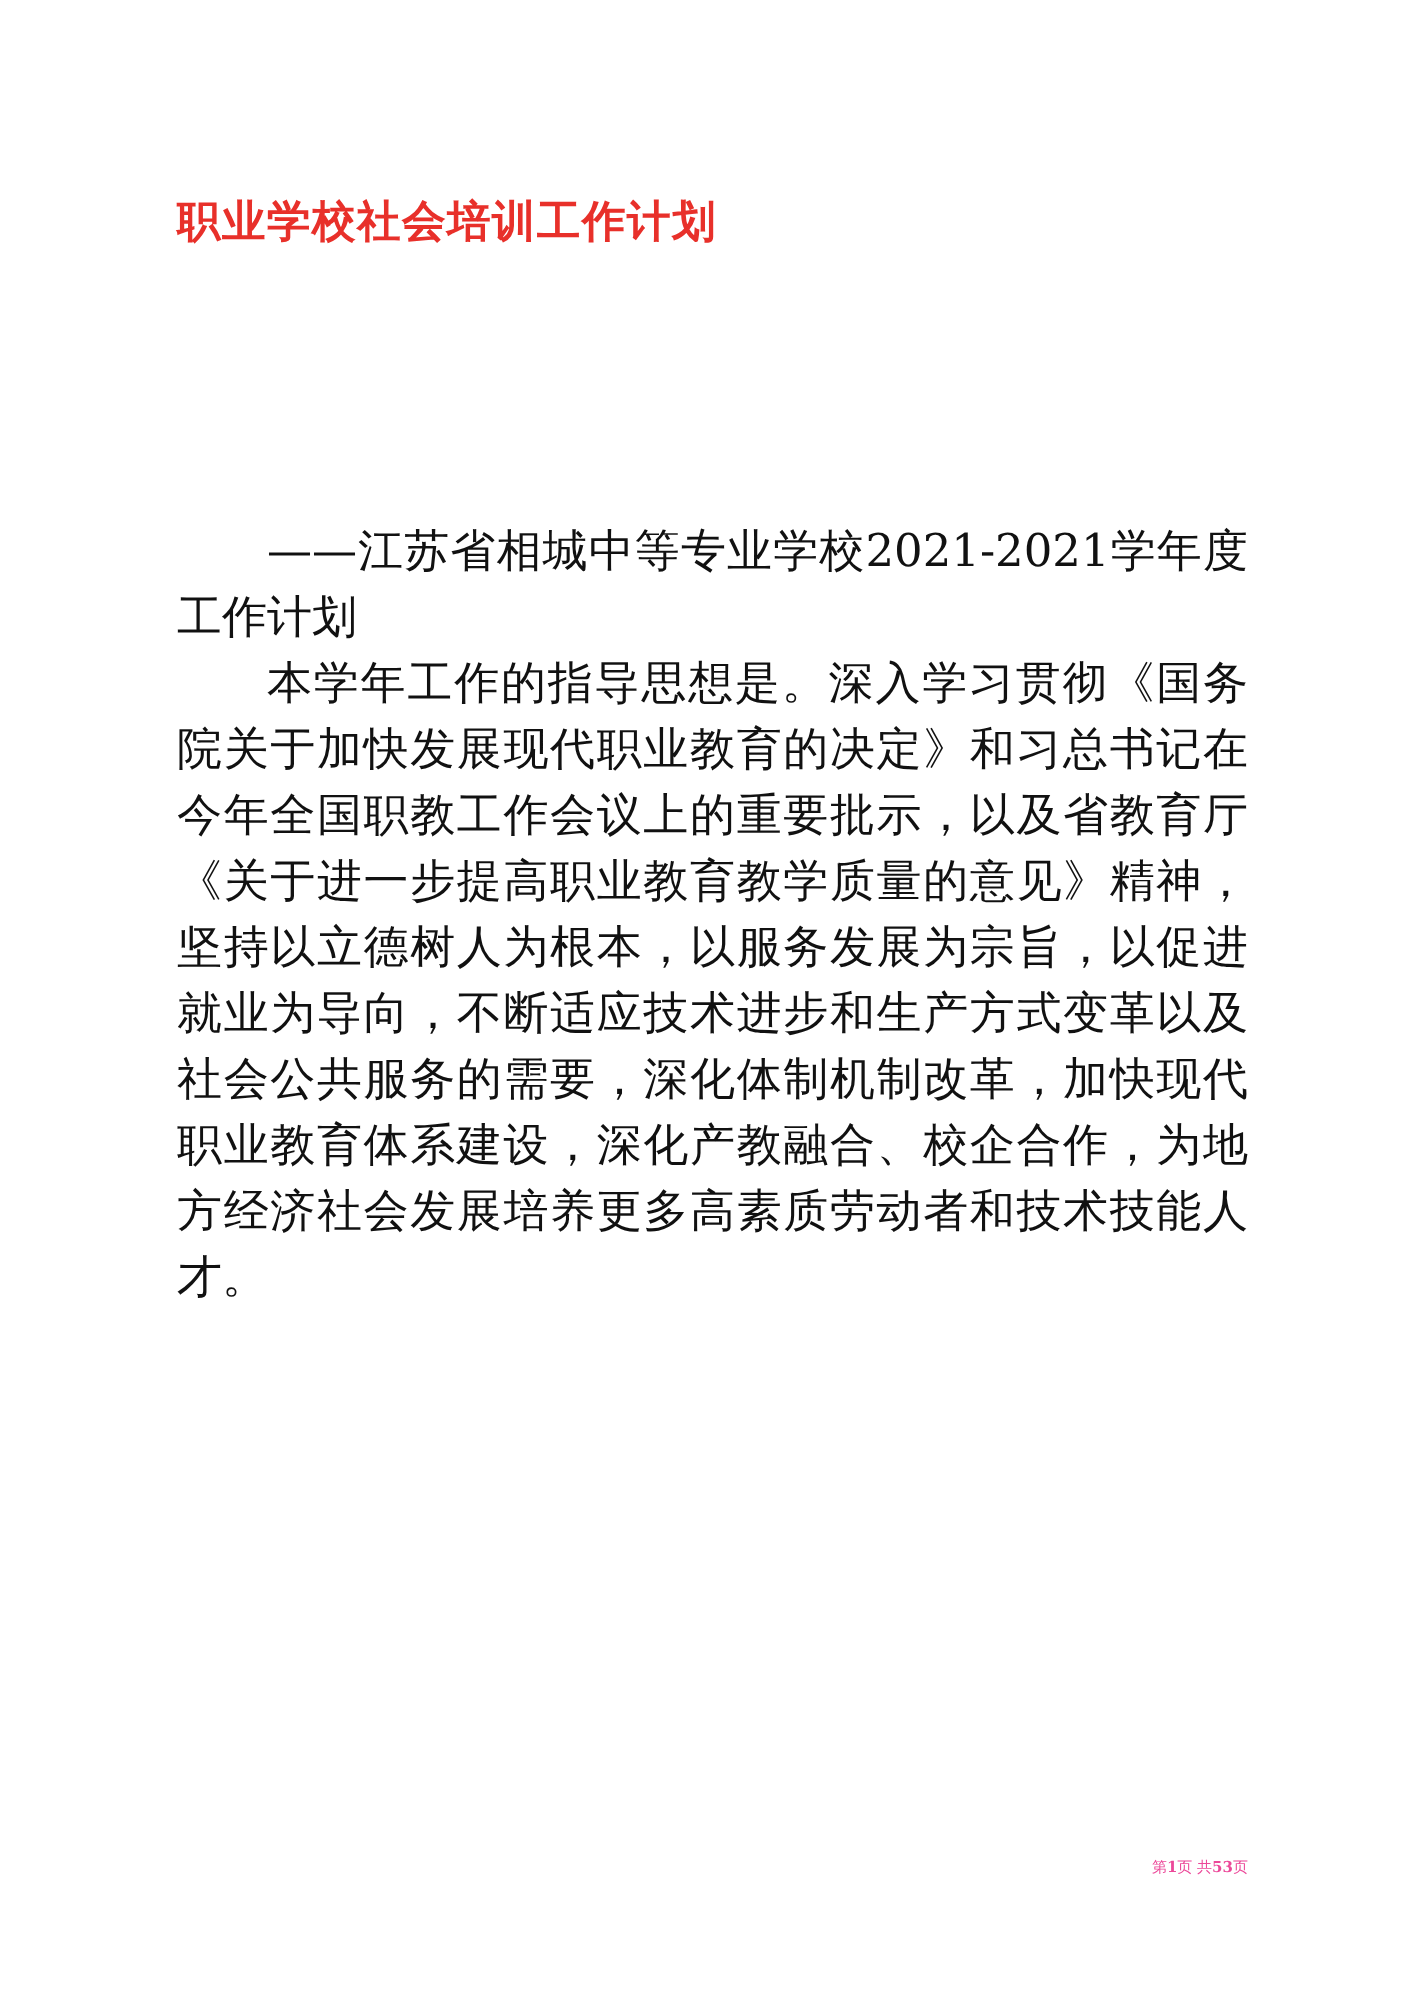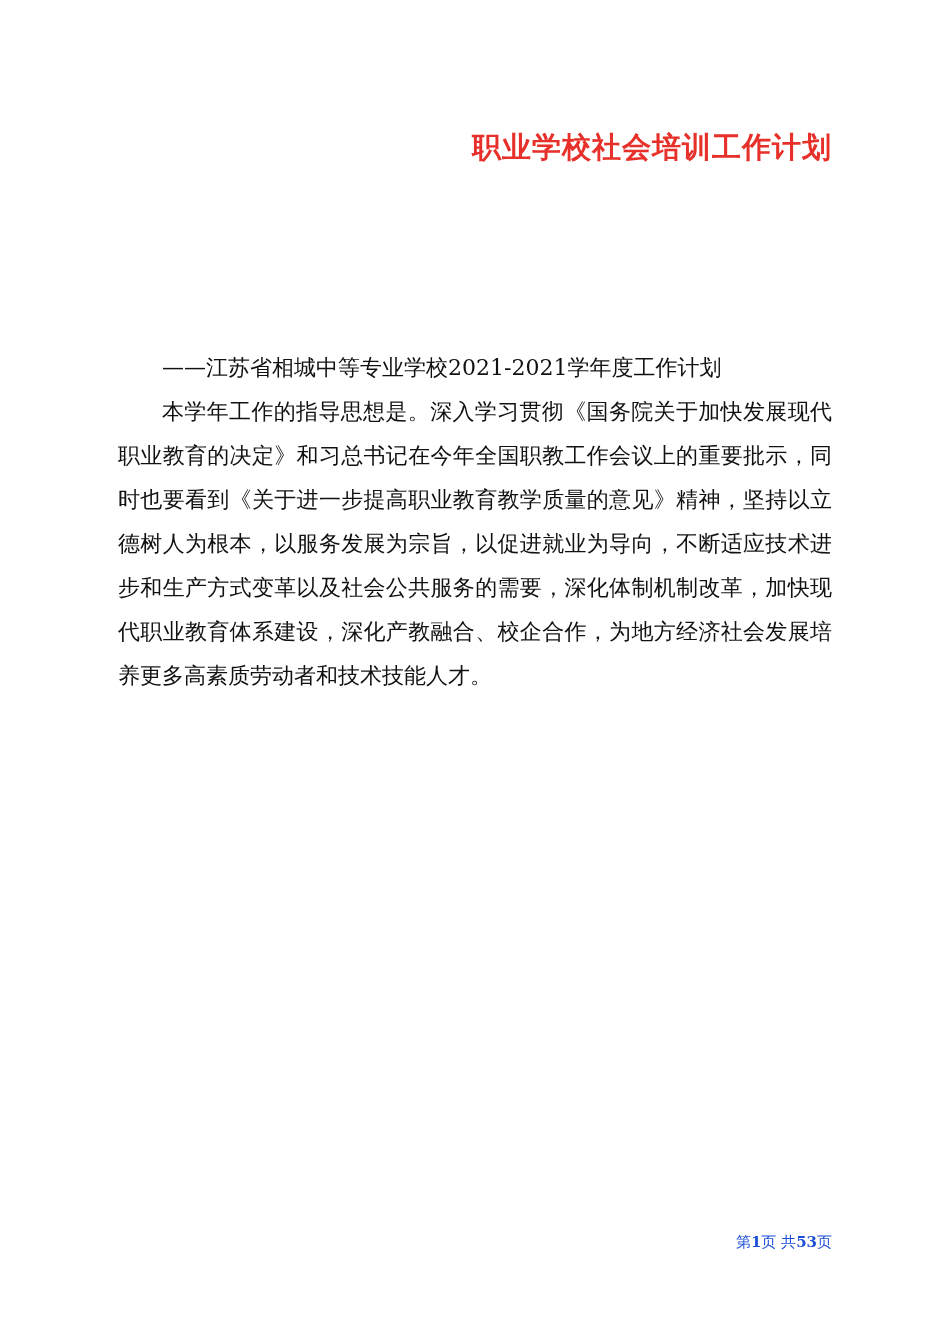--- a/index.html
+++ b/index.html
@@ -16,67 +16,67 @@
     overflow: hidden;
   }
   .page {
     position: relative;
     width: 950px;
     height: 1344px;
     box-sizing: border-box;
     padding: 0 118px;
   }
   .doc-title {
-    text-align: right;
+    text-align: left;
     color: #e8302a;
     font-weight: bold;
     font-size: 29px;
     letter-spacing: 1px;
     margin: 0;
     padding-top: 128px;
     font-family: "DejaVu Serif", "Liberation Serif", serif;
   }
   .body-block {
     margin-top: 178px;
     font-size: 22.5px;
     line-height: 44px;
     text-align: justify;
     text-justify: inter-ideograph;
     color: #111111;
   }
   .para {
     margin: 0;
     text-indent: 2em;
-    font-size: 22px;
+    font-size: 30px;
     line-height: 44px;
   }
   .para.sub {
     text-indent: 2em;
   }
   .footer {
     position: absolute;
     right: 118px;
     bottom: 92px;
-    font-size: 15px;
+    font-size: 10px;
     font-family: "DejaVu Serif", "Liberation Serif", serif;
-    color: #1d4ed8;
+    color: #ec4899;
   }
   .footer b {
     font-weight: bold;
   }
 </style>
 </head>
 <body>
 
 <div class="page">
 
   <h1 class="doc-title">职业学校社会培训工作计划</h1>
 
   <div class="body-block">
     <p class="para sub">——江苏省相城中等专业学校2021-2021学年度工作计划</p>
-    <p class="para">本学年工作的指导思想是。深入学习贯彻《国务院关于加快发展现代职业教育的决定》和习总书记在今年全国职教工作会议上的重要批示，同时也要看到《关于进一步提高职业教育教学质量的意见》精神，坚持以立德树人为根本，以服务发展为宗旨，以促进就业为导向，不断适应技术进步和生产方式变革以及社会公共服务的需要，深化体制机制改革，加快现代职业教育体系建设，深化产教融合、校企合作，为地方经济社会发展培养更多高素质劳动者和技术技能人才。</p>
+    <p class="para">本学年工作的指导思想是。深入学习贯彻《国务院关于加快发展现代职业教育的决定》和习总书记在今年全国职教工作会议上的重要批示，以及省教育厅《关于进一步提高职业教育教学质量的意见》精神，坚持以立德树人为根本，以服务发展为宗旨，以促进就业为导向，不断适应技术进步和生产方式变革以及社会公共服务的需要，深化体制机制改革，加快现代职业教育体系建设，深化产教融合、校企合作，为地方经济社会发展培养更多高素质劳动者和技术技能人才。</p>
   </div>
 
   <div class="footer">
     <span>第</span><b>1</b><span>页 共</span><b>53</b><span>页</span>
   </div>
 
 </div>
 
 </body></html>

